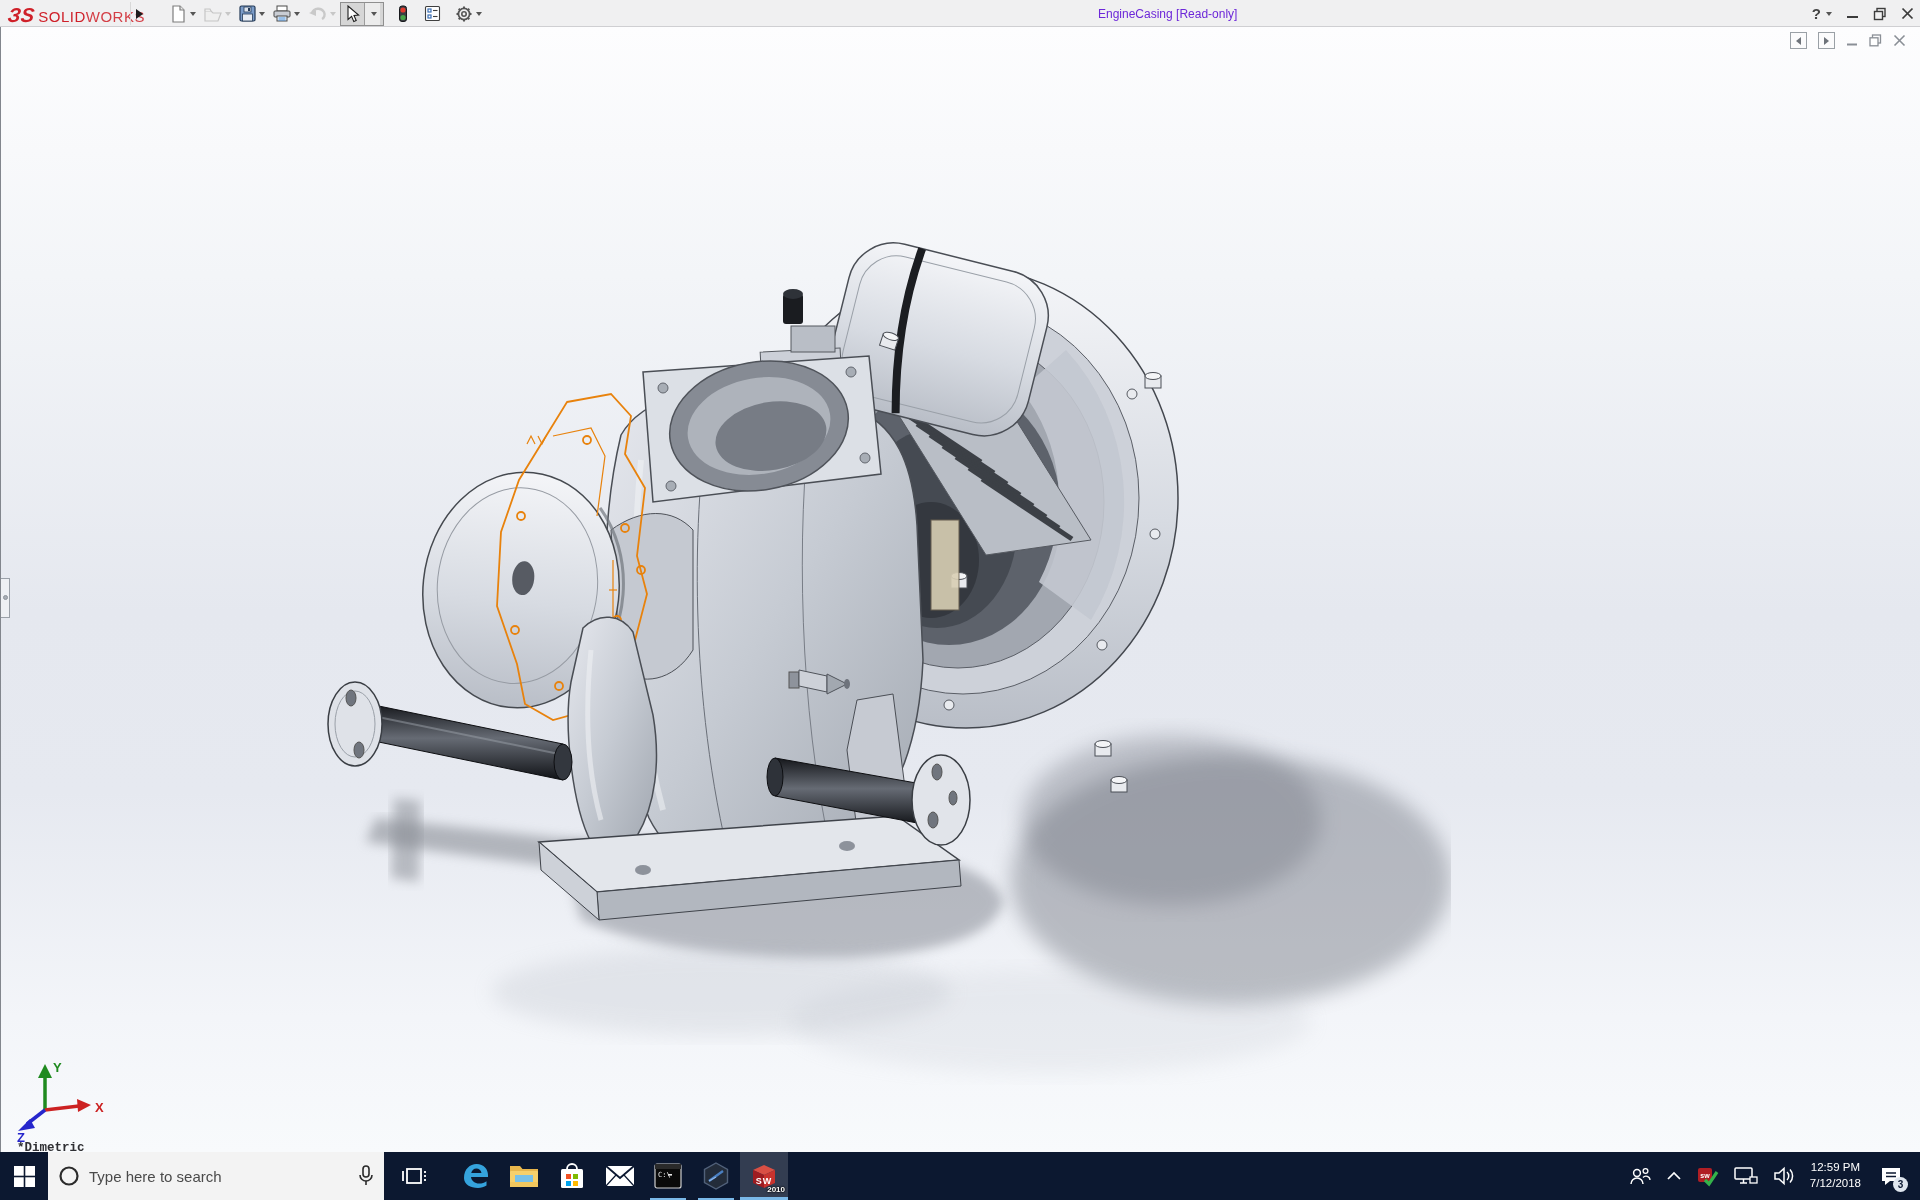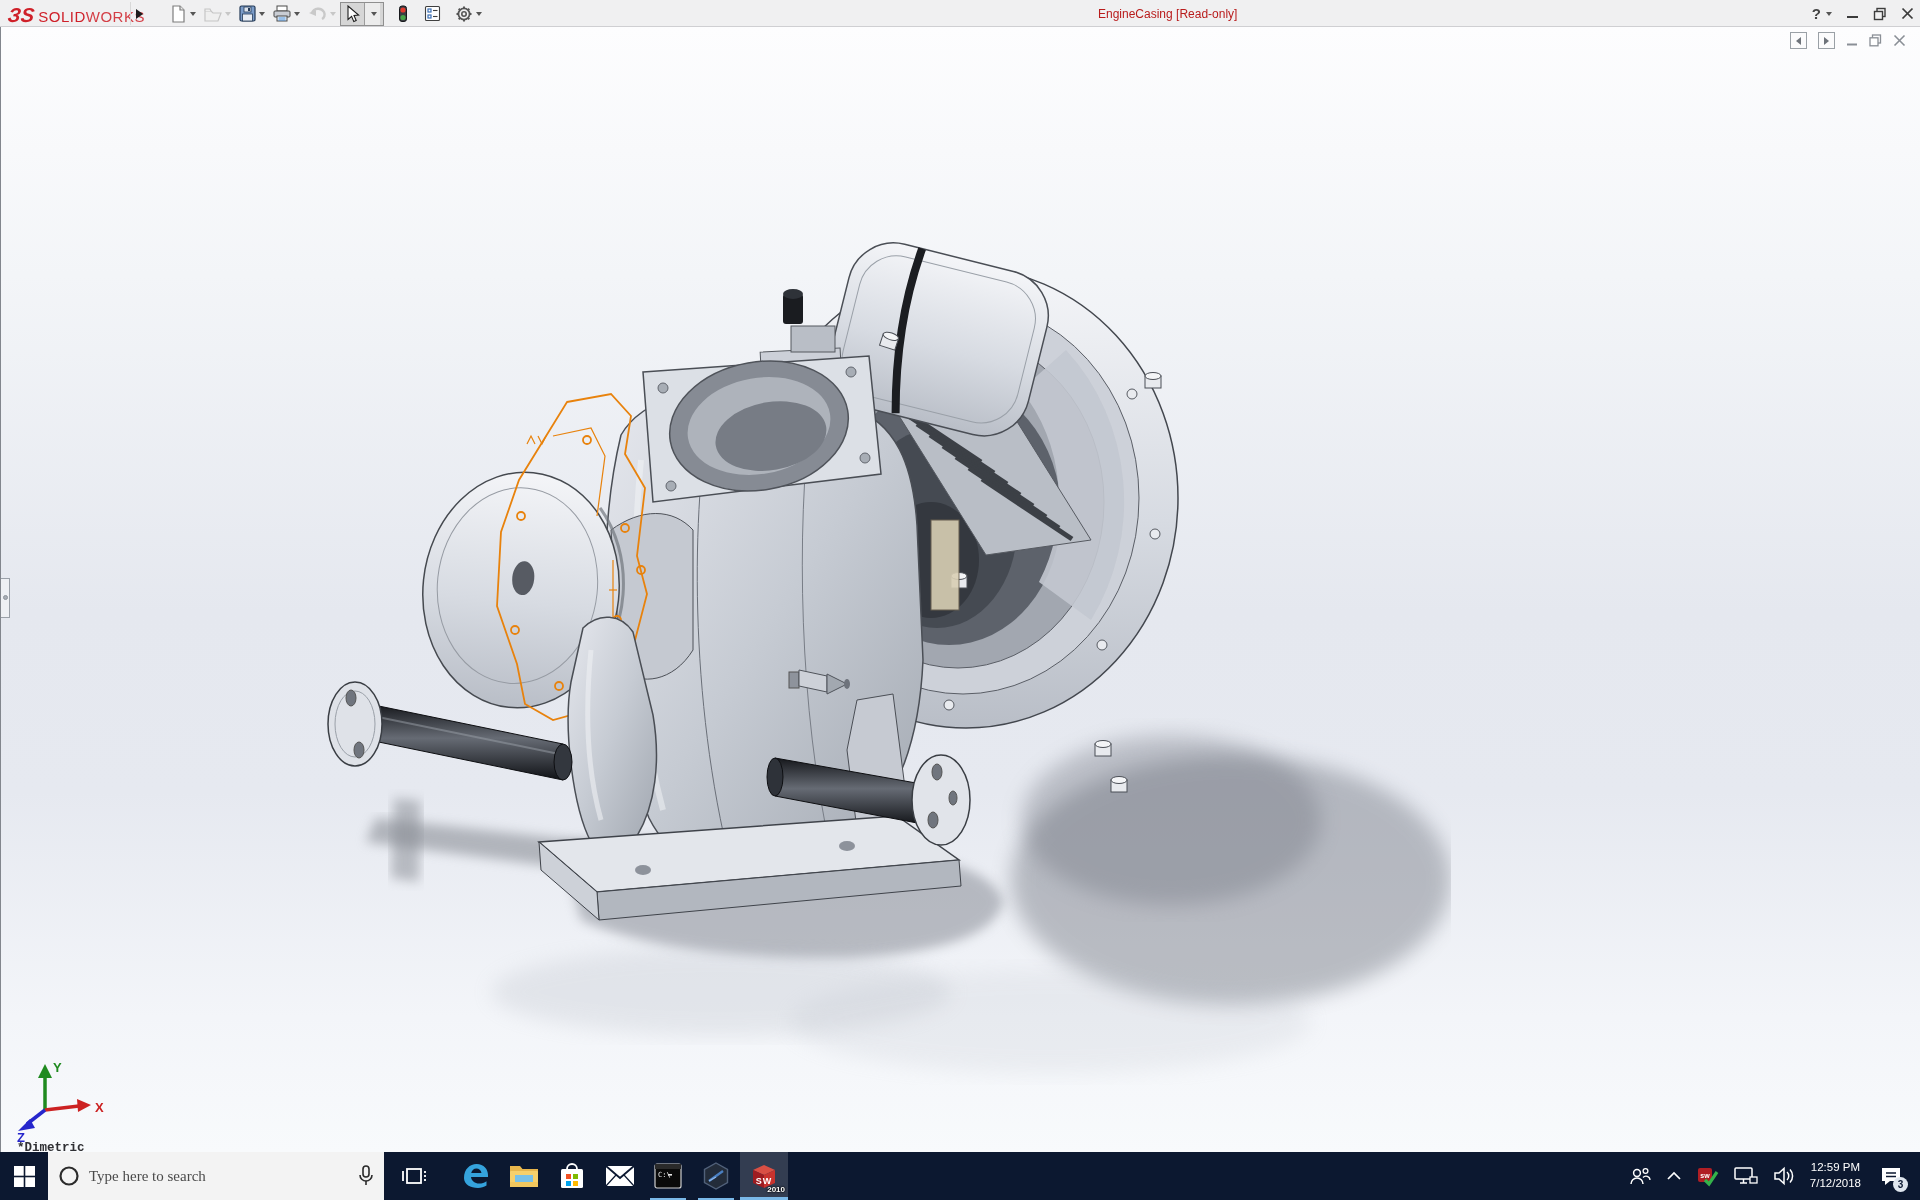--- a/index.html
+++ b/index.html
@@ -16,21 +16,21 @@
   .flyout-btn { position:absolute; left:130px; top:2px; width:18px; height:23px; background:transparent; border:none;
     border-left:1px solid #d8d8d8; display:flex; align-items:center; justify-content:center; cursor:pointer; }
   .flyout-btn .tri { width:0; height:0; border-left:7px solid #1c1c1c; border-top:5px solid transparent; border-bottom:5px solid transparent; }
   .toolbar { position:absolute; left:166px; top:1px; height:25px; display:flex; align-items:center; }
   .tb { display:flex; align-items:center; height:24px; padding:0 3px; border:1px solid transparent; background:transparent; cursor:pointer; }
   .tb svg { display:block; }
   .caret { width:0; height:0; border-left:3.5px solid transparent; border-right:3.5px solid transparent; border-top:4px solid #555; margin-left:3px; }
   .caret.dis { border-top-color:#c7c7c7; }
   .tb.pressed { background:#d6d6d6; border:1px solid #8f8f8f; }
   .tb.pressed .caret-cell { border-left:1px solid #9c9c9c; background:#ececec; align-self:stretch; display:flex; align-items:center; padding:0 3px; margin-left:4px; }
-  .win-title { position:absolute; left:1098px; top:0; height:27px; display:flex; align-items:center; font-size:12px; color:#b91c1c; }
+  .win-title { position:absolute; left:1098px; top:0; height:27px; display:flex; align-items:center; font-size:12px; color:#6d28d9; }
   .win-controls { position:absolute; right:6px; top:0; height:27px; display:flex; align-items:center; gap:14px; }
   .wc { background:transparent; border:none; color:#3c3c3c; display:flex; align-items:center; cursor:pointer; }
   .wc.help { font-size:15px; font-weight:bold; color:#444; }
   .wc svg { display:block; }
 
   
   .viewport { position:absolute; top:27px; left:0; width:1920px; height:1125px; overflow:hidden;
     border-left:1px solid #82868d;
     background:linear-gradient(180deg,#fdfdfe 0%,#f3f5f8 22%,#e5e8ef 52%,#e6e9f0 68%,#f3f5f9 88%,#f8fafc 100%); }
   .doc-controls { position:absolute; top:5px; right:14px; display:flex; align-items:center; gap:11px; }
@@ -42,21 +42,21 @@
   .panel-tab .dot { position:absolute; left:2px; top:16px; width:5px; height:5px; border-radius:50%; background:#a7adb5; border:1px solid #8d939b; }
   .model-svg { position:absolute; left:290px; top:203px; width:1160px; height:900px; }
   .triad { position:absolute; left:14px; bottom:10px; }
   .view-label { position:absolute; left:16px; bottom:-3px; font-size:12.5px; font-weight:bold; color:#2f2f33;font-family:Liberation Mono, monospace; }
 
   
   .taskbar { position:absolute; left:0; bottom:0; width:1920px; height:48px; background:#0c1830; display:flex; align-items:stretch; }
   .start-btn { width:48px; height:48px; background:transparent; border:none; display:flex; align-items:center; justify-content:center; cursor:pointer; }
   .search-box { width:336px; height:48px; background:#f3f3f3; display:flex; align-items:center; padding:0 10px; gap:9px; }
   .search-box input { flex:1; border:none; outline:none; background:transparent; font-size:15px; color:#4c1d95;
-    font-family:Liberation Serif, serif; }
+    font-family:Liberation Sans, sans-serif; }
   .search-box input::placeholder { color:#4a4a4a; opacity:1; }
   .tb-app { position:relative; width:48px; height:48px; background:transparent; border:none; display:flex; align-items:center; justify-content:center; cursor:pointer; }
   .tb-app.running::after { content:""; position:absolute; left:6px; right:6px; bottom:0; height:2px; background:#7ab8e8; }
   .tb-app.active { background:rgba(255,255,255,.16); }
   .tb-app.active::after { left:0; right:0; height:3px; }
   .sw-year { position:absolute; right:3px; bottom:6px; font-size:8px; font-weight:bold; color:#fff; text-shadow:0 0 2px #000,0 0 2px #000; }
   .tray { margin-left:auto; display:flex; align-items:center; gap:11px; padding-right:16px; }
   .tray-btn { position:relative; background:transparent; border:none; display:flex; align-items:center; justify-content:center; cursor:pointer; padding:2px; }
   .clock { color:#fff; font-size:11.5px; text-align:center; line-height:1.35; cursor:default; }
   .ac-badge { position:absolute; right:-4px; bottom:-3px; width:15px; height:15px; border-radius:50%; background:#dfe6ee; color:#0c1830;

